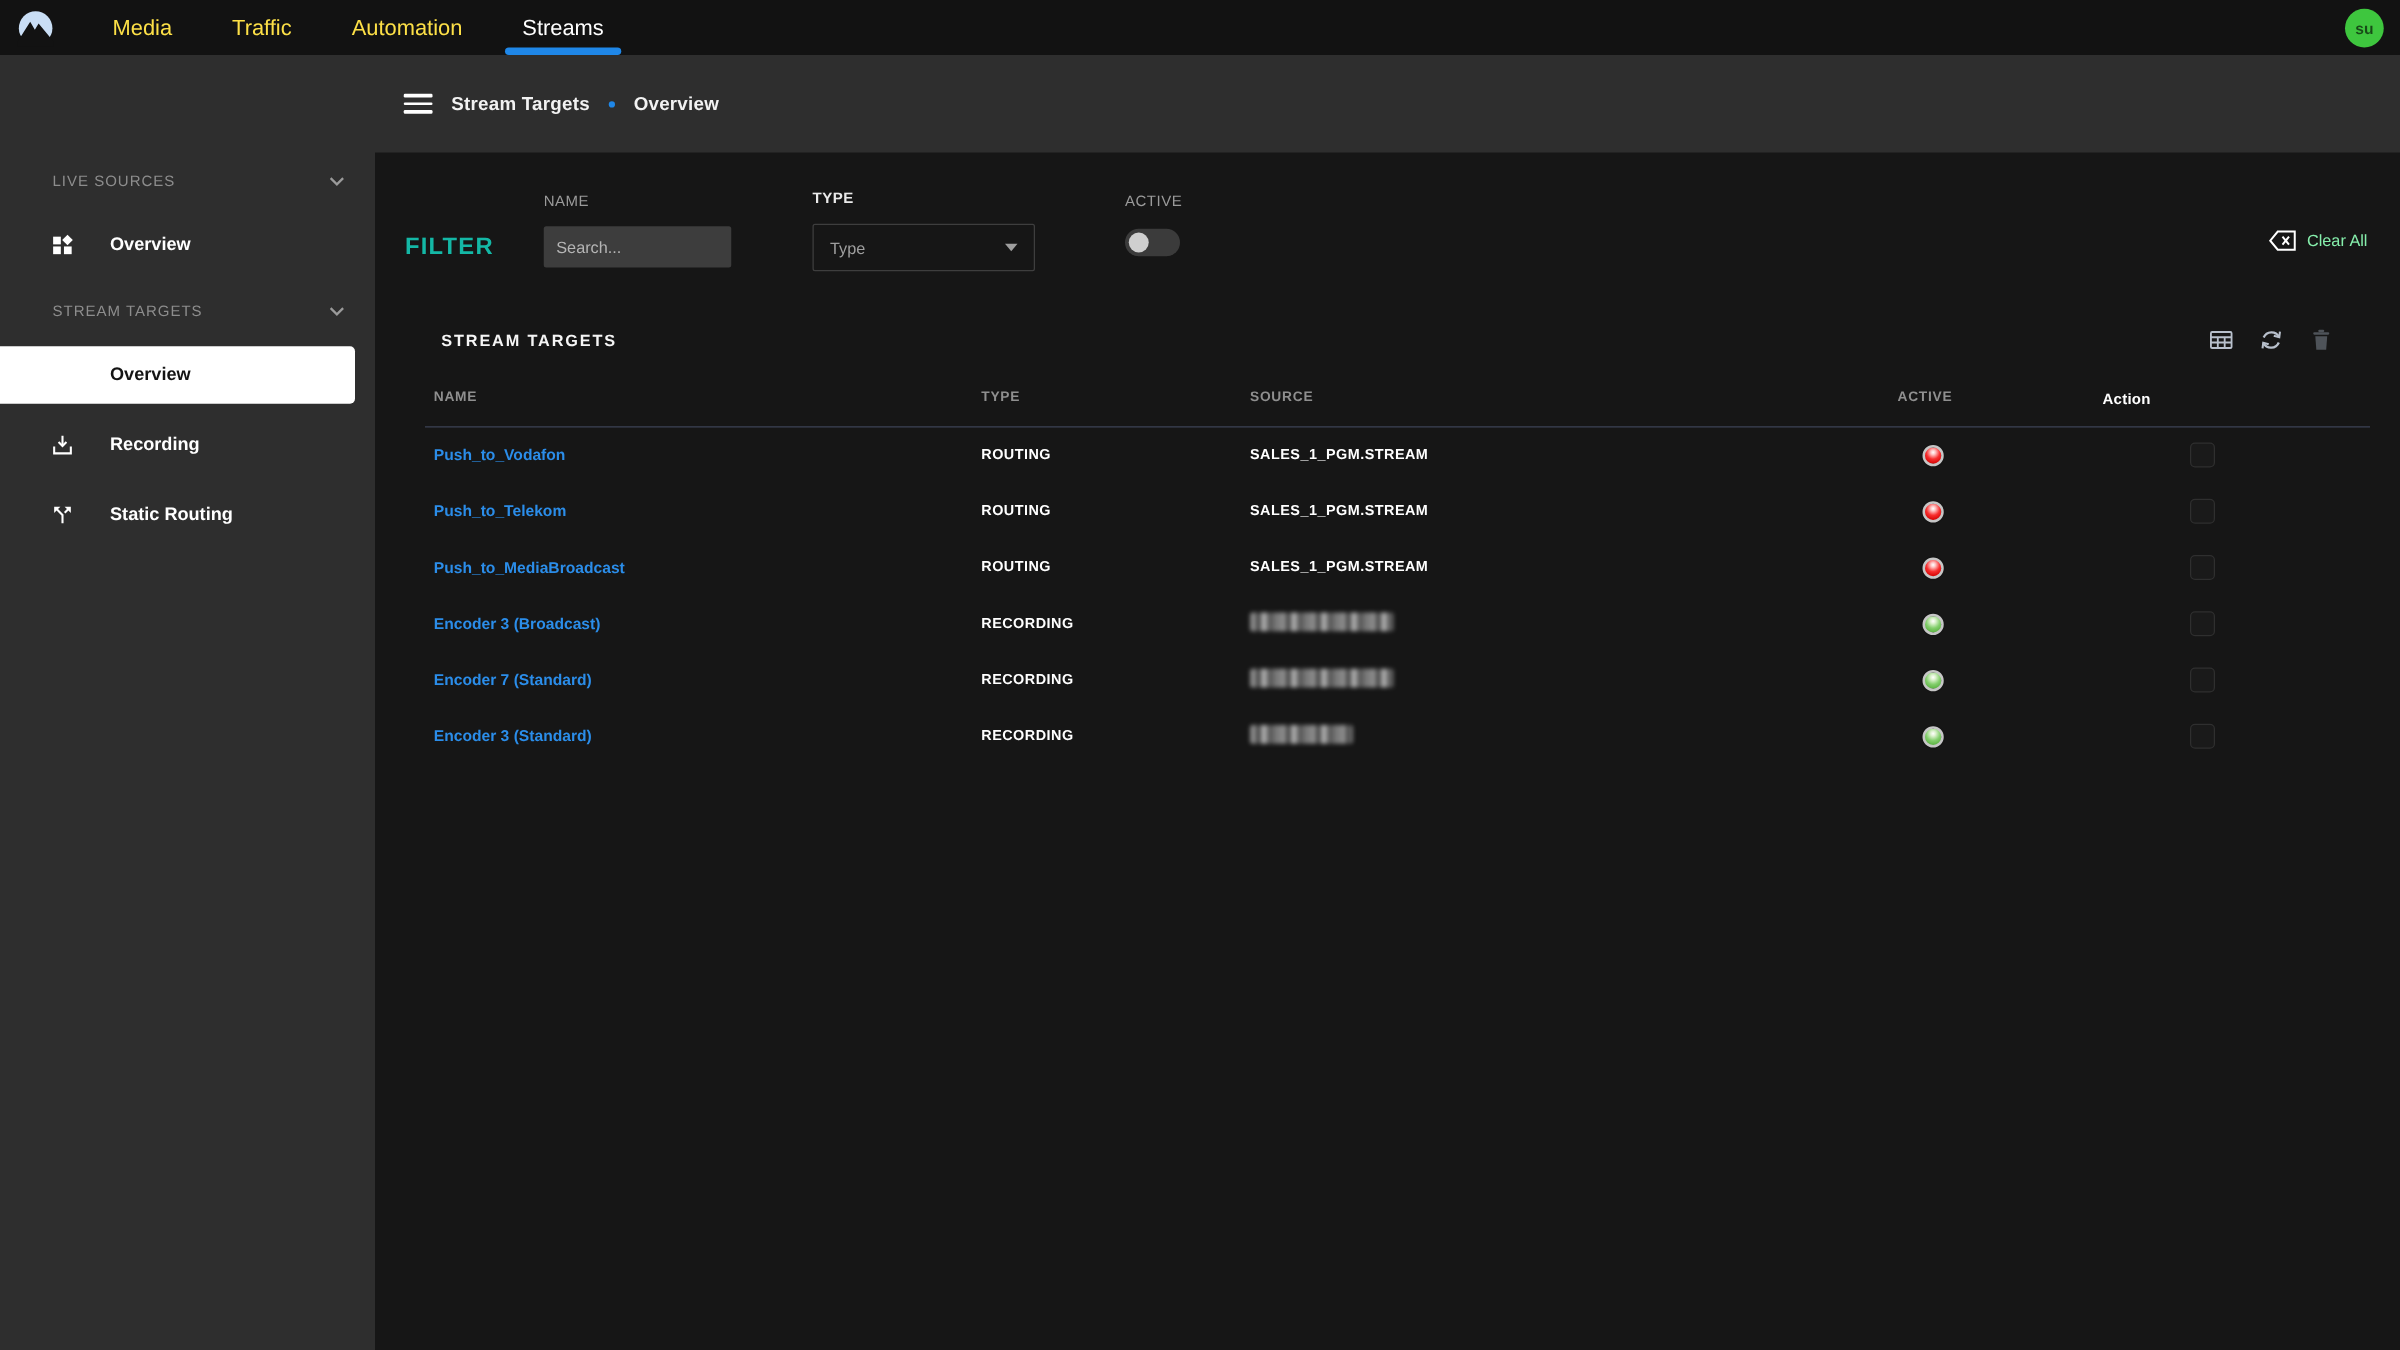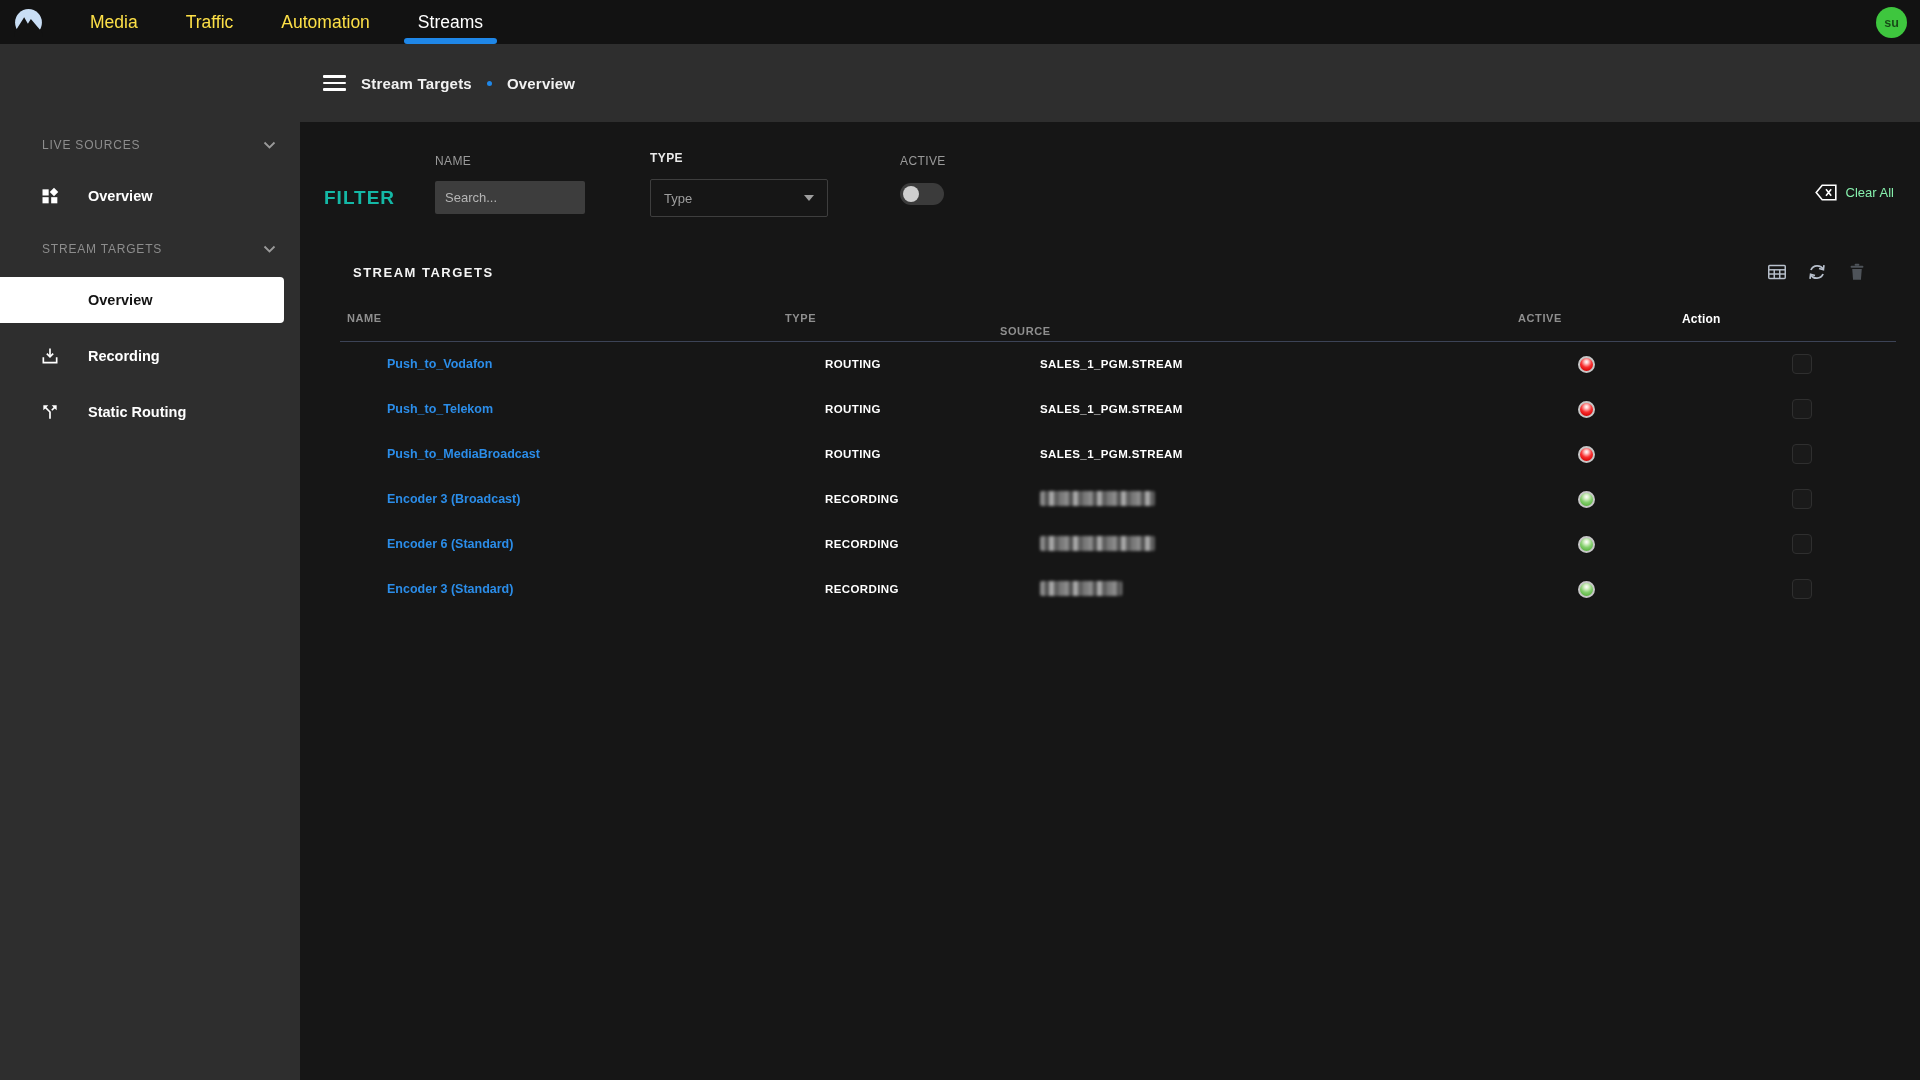--- a/index.html
+++ b/index.html
@@ -50,25 +50,25 @@
   .toggle { margin-top:15px; width:44px; height:22px; border-radius:11px; background:#3b3b3b; position:relative; cursor:pointer; }
   .toggle-knob { position:absolute; left:3px; top:3px; width:16px; height:16px; border-radius:50%; background:#cfcfcf; }
   .clear-all { position:absolute; right:26px; top:62px; display:flex; align-items:center; gap:9px; color:#86efac; font-weight:400; font-size:13px; cursor:pointer; }
 
   .table-title { position:absolute; left:53px; top:143px; color:#f5f5f5; font-size:13px; font-weight:700; letter-spacing:1.5px; }
   .table-icons { position:absolute; left:1466px; top:139px; display:flex; gap:18px; }
   .t-icon { width:22px; height:22px; cursor:pointer; }
   .t-icon.disabled { cursor:default; }
 
   .col-header { position:absolute; top:190px; color:#8f8f8f; font-size:11px; font-weight:700; letter-spacing:.6px; }
-  .col-1 { left:47px; } .col-2 { left:485px; } .col-3 { left:700px;margin-top:13px; } .col-4 { left:1218px; }
+  .col-1 { left:47px; } .col-2 { left:485px; } .col-3 { left:700px; } .col-4 { left:1218px; }
   .col-5 { left:1382px; color:#ffffff; font-size:12px; letter-spacing:.2px; }
   .head-divider { position:absolute; left:40px; right:24px; top:219px; height:1px; background:#3c4356; }
 
-  .rows-container { position:absolute; top:220px; left:0; right:0;padding-left:40px; }
+  .rows-container { position:absolute; top:220px; left:0; right:0; }
   .t-row { position:relative; height:45px; }
   .c-name { position:absolute; left:47px; top:0; line-height:45px; color:#2b8de9; font-weight:700; font-size:12.5px; cursor:pointer; }
   .c-type { position:absolute; left:485px; top:0; line-height:45px; color:#fff; font-weight:700; font-size:11.5px; letter-spacing:.4px; }
   .c-source { position:absolute; left:700px; top:0; height:45px; line-height:45px; color:#fff; font-weight:700; font-size:11.5px; letter-spacing:.4px; }
   .source-redacted { display:inline-block; vertical-align:middle; height:15px; border-radius:2px; margin-top:-3px;
     background:repeating-linear-gradient(90deg,#9e9e9e 0 5px,#565656 5px 9px,#c2c2c2 9px 14px,#6a6a6a 14px 19px,#8b8b8b 19px 24px);
     filter:blur(1.7px); opacity:.85; }
   .led { position:absolute; left:1238px; top:14px; width:17px; height:17px; border-radius:50%; border:2px solid #c6c6c6; box-shadow:0 0 1px rgba(0,0,0,.8); }
   .led-red   { background:radial-gradient(circle at 50% 30%, #ffffff 0%, #ffc9c9 16%, #f83030 48%, #d80707 78%, #a30000 100%); }
   .led-green { background:radial-gradient(circle at 50% 30%, #ffffff 0%, #ddf2cf 18%, #84cf6d 50%, #5cb343 80%, #418e2e 100%); }
@@ -250,21 +250,21 @@
 
   <div class="t-row">
     <span class="c-name">Encoder 3 (Broadcast)</span>
     <span class="c-type">RECORDING</span>
     <span class="c-source"><span class="source-redacted" style="width: 115px;"></span></span>
     <span class="led led-green"></span>
     <span class="row-checkbox"></span>
   </div>
 
   <div class="t-row">
-    <span class="c-name">Encoder 6 (Standard)</span>
+    <span class="c-name">Encoder 7 (Standard)</span>
     <span class="c-type">RECORDING</span>
     <span class="c-source"><span class="source-redacted" style="width: 115px;"></span></span>
     <span class="led led-green"></span>
     <span class="row-checkbox"></span>
   </div>
 
   <div class="t-row">
     <span class="c-name">Encoder 3 (Standard)</span>
     <span class="c-type">RECORDING</span>
     <span class="c-source"><span class="source-redacted" style="width: 82px;"></span></span>

